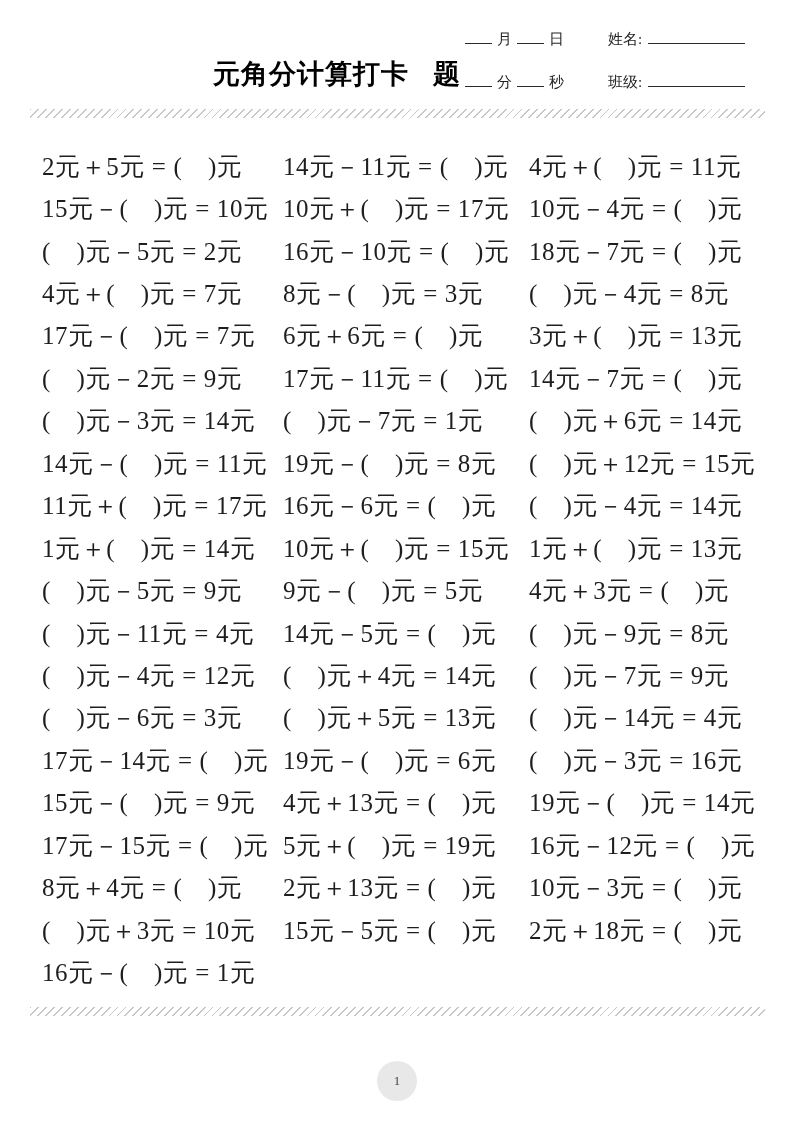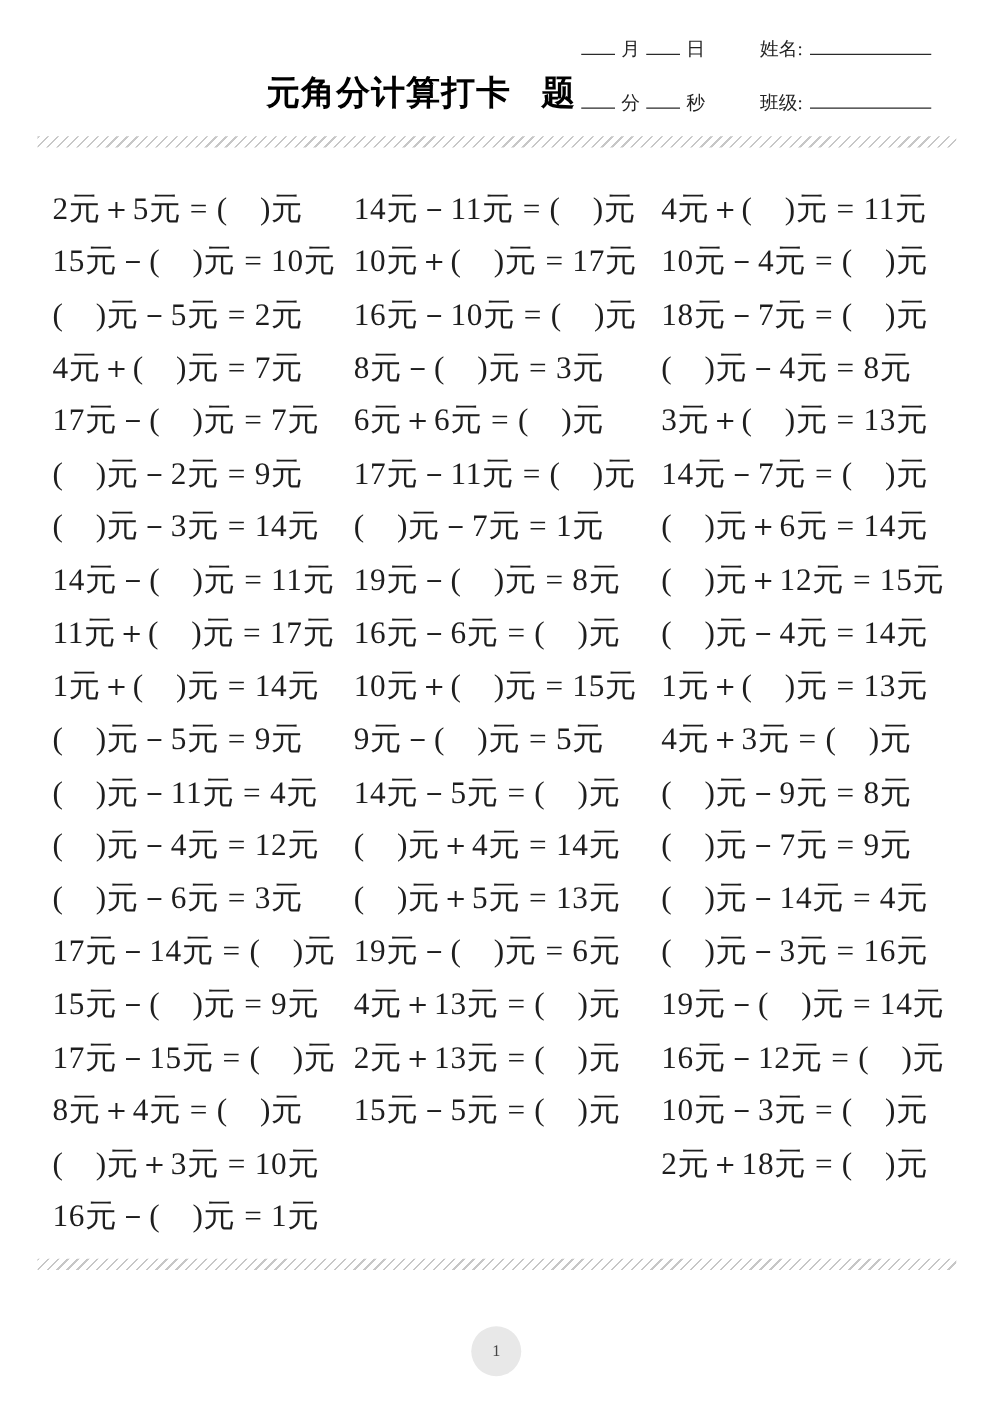--- a/index.html
+++ b/index.html
@@ -162,20 +162,21 @@
         <div class="pcell">(　)元－7元 = 1元</div>
         <div class="pcell">19元－(　)元 = 8元</div>
         <div class="pcell">16元－6元 = (　)元</div>
         <div class="pcell">10元＋(　)元 = 15元</div>
         <div class="pcell">9元－(　)元 = 5元</div>
         <div class="pcell">14元－5元 = (　)元</div>
         <div class="pcell">(　)元＋4元 = 14元</div>
         <div class="pcell">(　)元＋5元 = 13元</div>
         <div class="pcell">19元－(　)元 = 6元</div>
         <div class="pcell">4元＋13元 = (　)元</div>
+        <div class="pcell">5元＋(　)元 = 19元</div>
         <div class="pcell">2元＋13元 = (　)元</div>
         <div class="pcell">15元－5元 = (　)元</div>
       </div>
       <div class="pcol pcol-2">
         <div class="pcell">4元＋(　)元 = 11元</div>
         <div class="pcell">10元－4元 = (　)元</div>
         <div class="pcell">18元－7元 = (　)元</div>
         <div class="pcell">(　)元－4元 = 8元</div>
         <div class="pcell">3元＋(　)元 = 13元</div>
         <div class="pcell">14元－7元 = (　)元</div>

